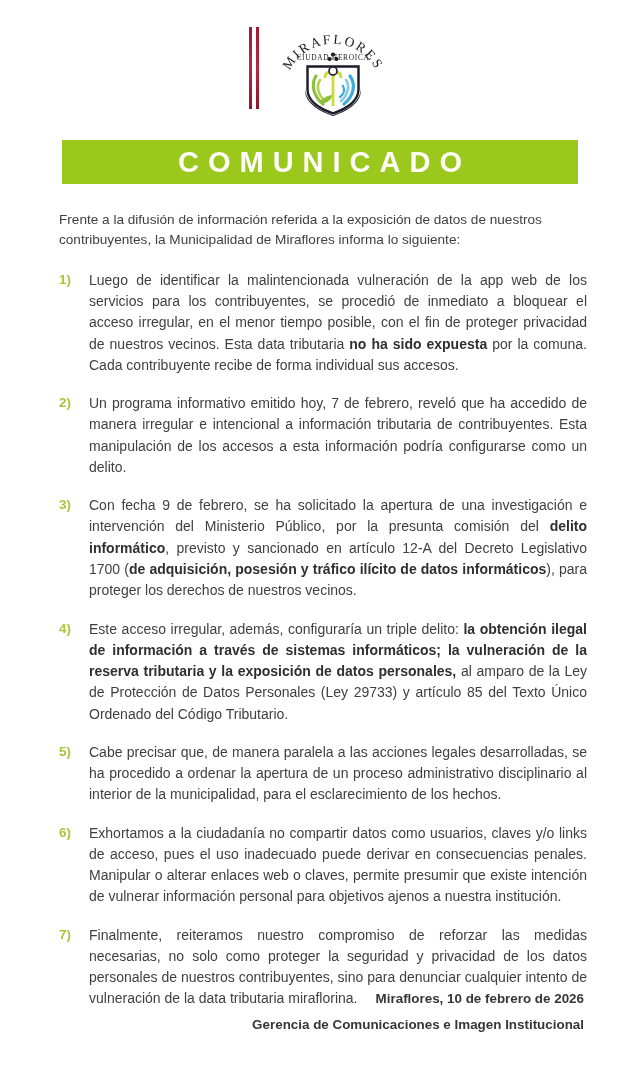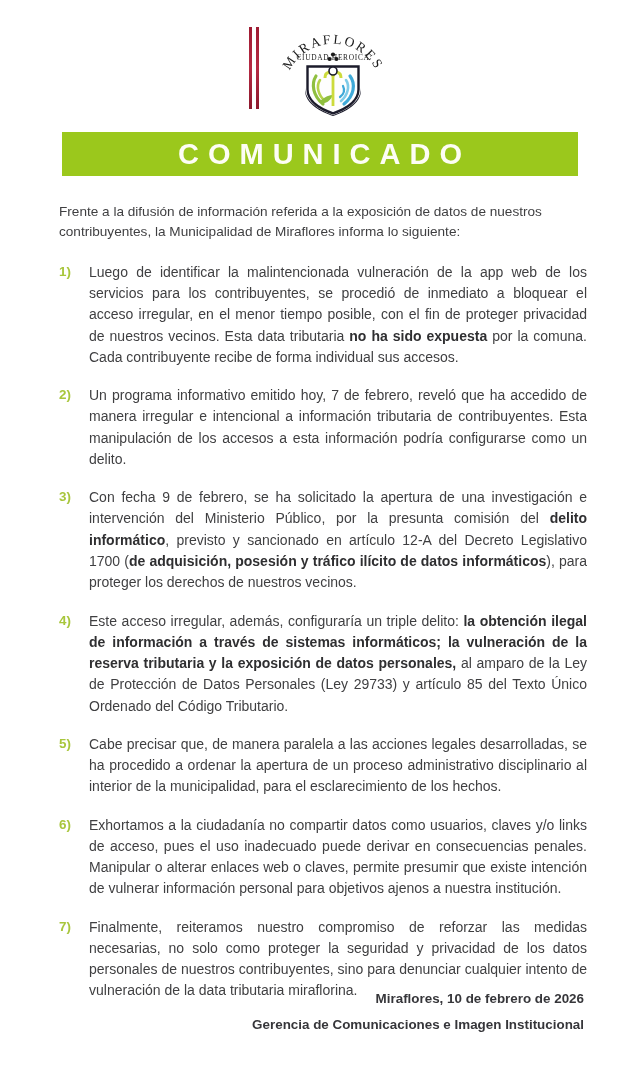--- a/index.html
+++ b/index.html
@@ -46,20 +46,21 @@
     width: 116px;
     height: 104px;
     position: relative;
   }
   .crest svg { display:block; width:100%; height:100%; }
 
   
   .banner-wrap {
     padding: 0 62px;
     box-sizing: border-box;
+    margin-top: 8px;
   }
   .banner {
     background: #9bc81c;
     height: 44px;
     display: flex;
     align-items: center;
     justify-content: center;
   }
   .banner-title {
     color: #fdfdf5;

